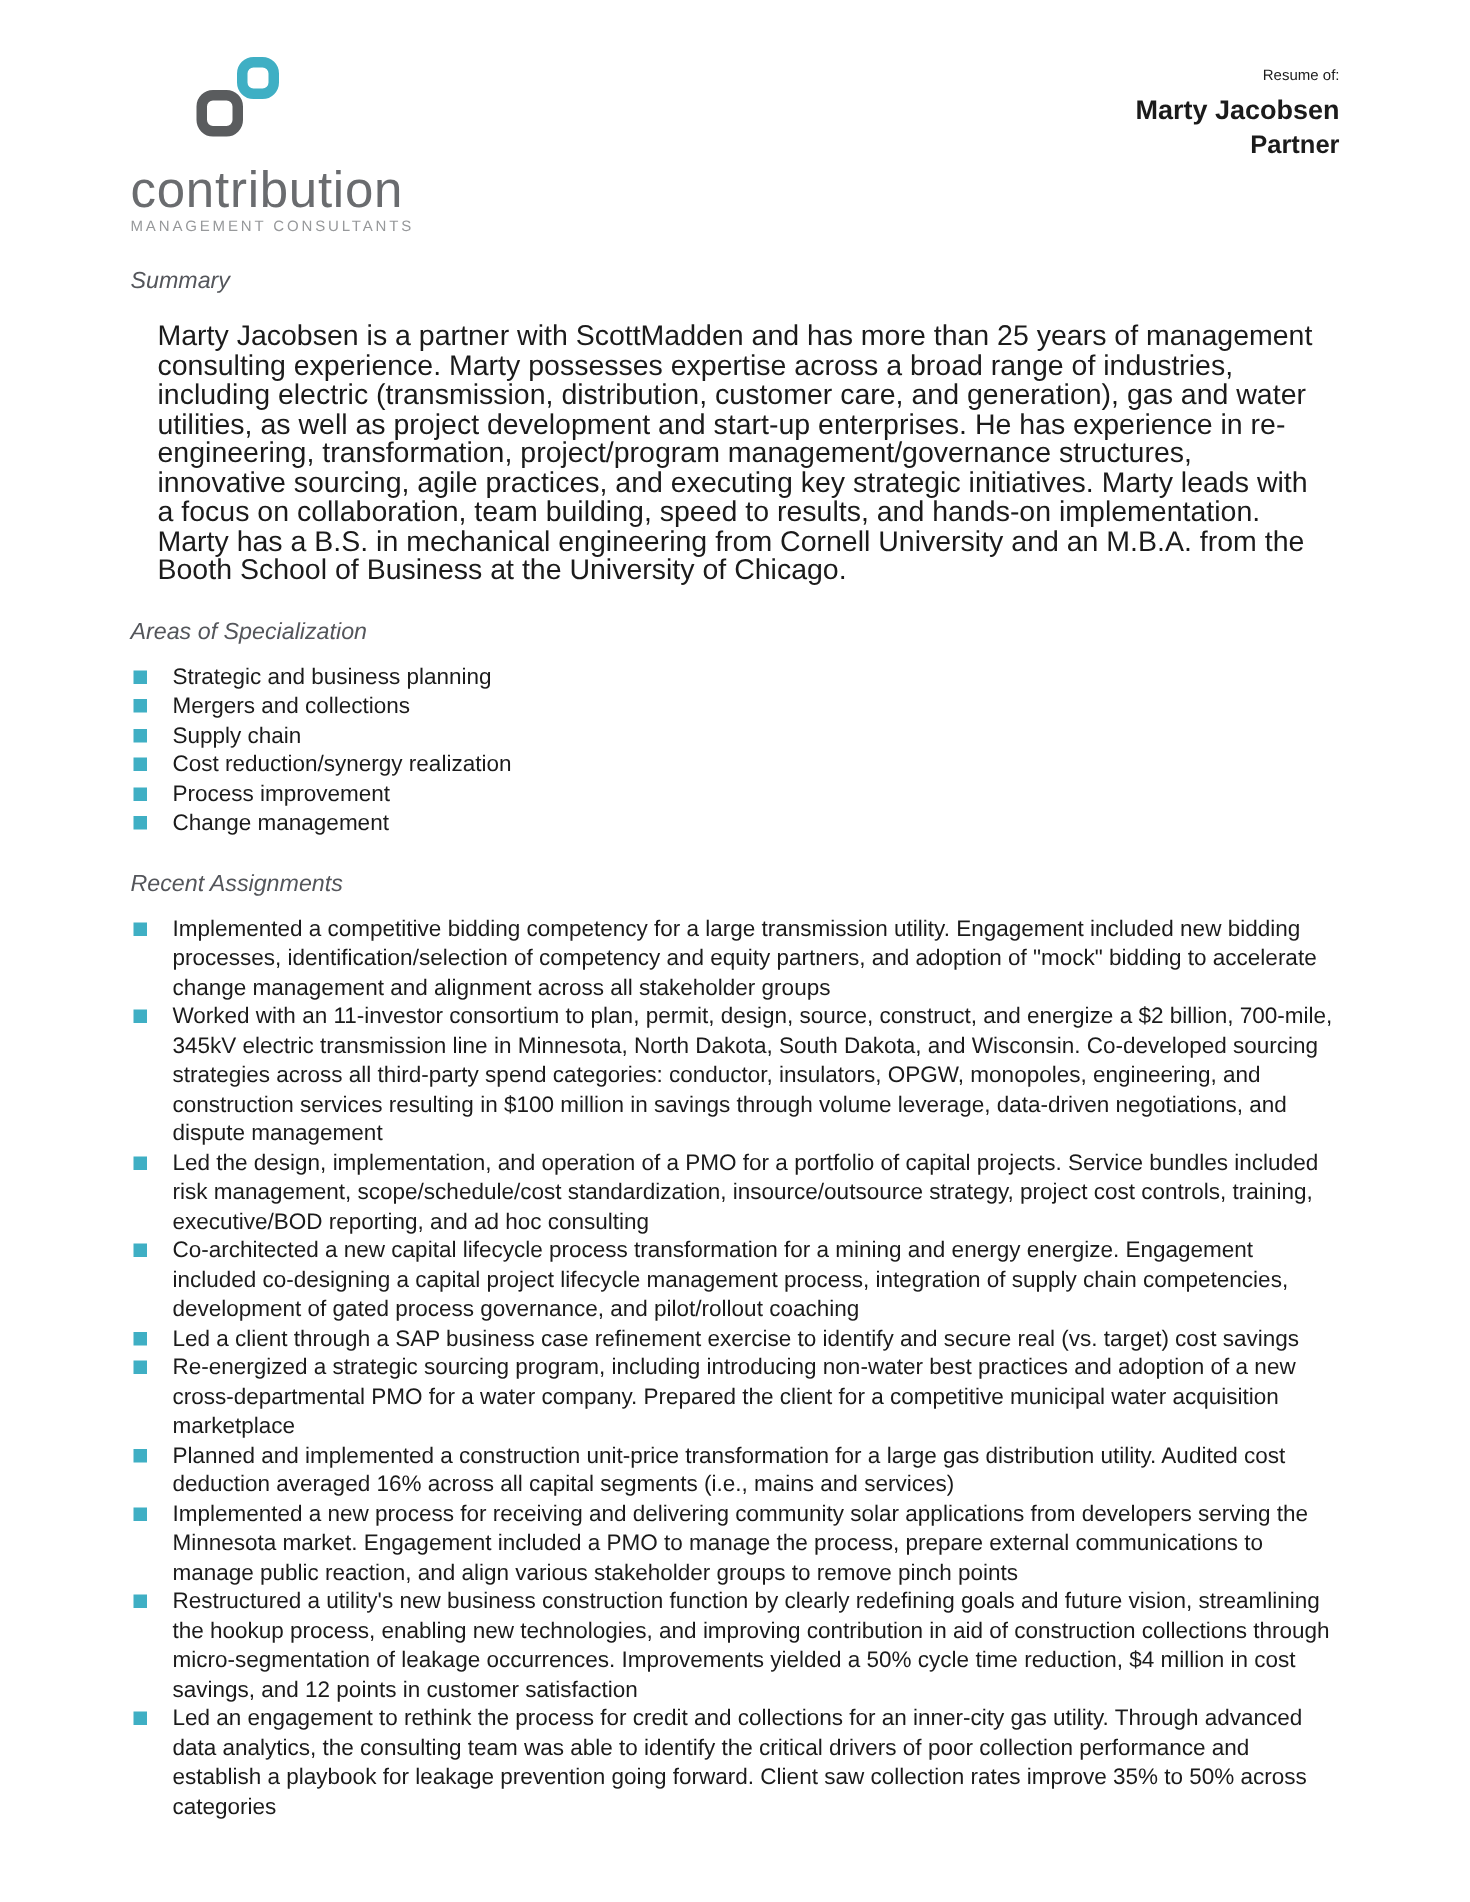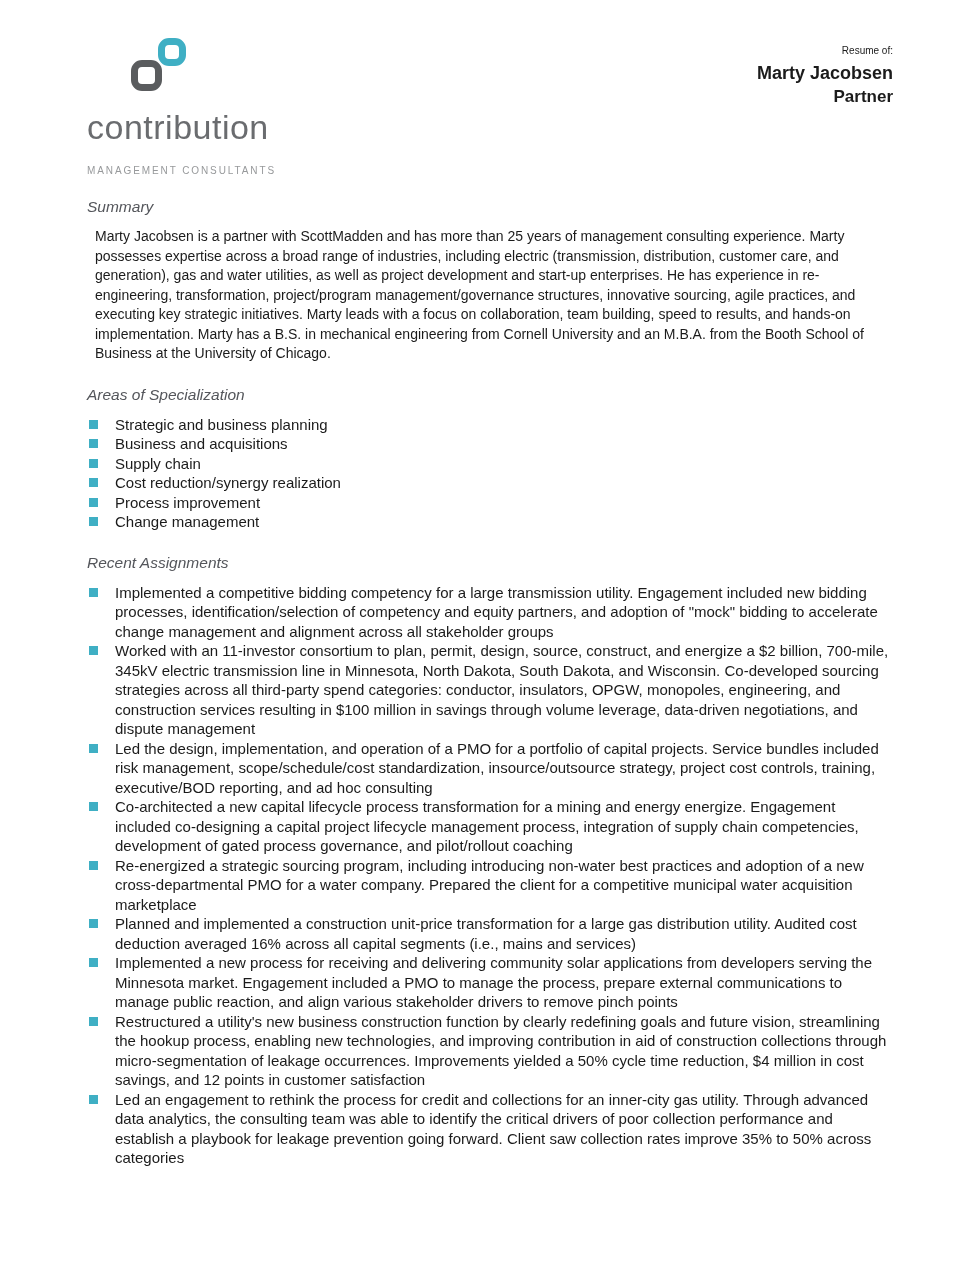--- a/index.html
+++ b/index.html
@@ -60,21 +60,21 @@
     font-size: 34px;
     line-height: 34px;
     color: #6A6C6F;
     letter-spacing: 0.5px;
   }
   .logo-tagline {
     font-size: 10px;
     letter-spacing: 1.9px;
     color: var(--tagline-gray);
     text-align: right;
-    margin-top: 21px;
+    margin-top: 2px;
     padding-right: 2px;
   }
   .header-right {
     text-align: right;
     padding-top: 3px;
   }
   .resume-of {
     font-size: 10px;
     line-height: 20px;
   }
@@ -92,23 +92,23 @@
   
   .section-heading {
     font-size: 15.5px;
     font-weight: normal;
     font-style: italic;
     color: var(--heading-gray);
     margin: 0 0 11px 0;
   }
   .summary-section { margin-top: 22px; }
   .summary-body {
-    font-size: 14px;
+    font-size: 19px;
     line-height: 19.5px;
-    margin: 8px;
+    margin: 18px;
   }
   .list-section { margin-top: 22px; }
   ul.bullet-list {
     list-style: none;
     margin: 0;
     padding: 0;
   }
   ul.bullet-list li {
     position: relative;
     padding-left: 28px;
@@ -147,37 +147,37 @@
 
   <div class="summary-section">
     <h2 class="section-heading">Summary</h2>
     <p class="summary-body">Marty Jacobsen is a partner with ScottMadden and has more than 25 years of management consulting experience. Marty possesses expertise across a broad range of industries, including electric (transmission, distribution, customer care, and generation), gas and water utilities, as well as project development and start-up enterprises. He has experience in re-engineering, transformation, project/program management/governance structures, innovative sourcing, agile practices, and executing key strategic initiatives. Marty leads with a focus on collaboration, team building, speed to results, and hands-on implementation. Marty has a B.S. in mechanical engineering from Cornell University and an M.B.A. from the Booth School of Business at the University of Chicago.</p>
   </div>
 
   <div class="list-section">
     <h2 class="section-heading">Areas of Specialization</h2>
     <ul class="bullet-list">
       <li><span class="square-bullet"></span><span>Strategic and business planning</span></li>
-      <li><span class="square-bullet"></span><span>Business and acquisitions</span></li>
+      <li><span class="square-bullet"></span><span>Mergers and collections</span></li>
       <li><span class="square-bullet"></span><span>Supply chain</span></li>
       <li><span class="square-bullet"></span><span>Cost reduction/synergy realization</span></li>
       <li><span class="square-bullet"></span><span>Process improvement</span></li>
       <li><span class="square-bullet"></span><span>Change management</span></li>
     </ul>
   </div>
 
   <div class="list-section">
     <h2 class="section-heading">Recent Assignments</h2>
     <ul class="bullet-list">
       <li><span class="square-bullet"></span><span>Implemented a competitive bidding competency for a large transmission utility. Engagement included new bidding processes, identification/selection of competency and equity partners, and adoption of "mock" bidding to accelerate change management and alignment across all stakeholder groups</span></li>
       <li><span class="square-bullet"></span><span>Worked with an 11-investor consortium to plan, permit, design, source, construct, and energize a $2 billion, 700-mile, 345kV electric transmission line in Minnesota, North Dakota, South Dakota, and Wisconsin. Co-developed sourcing strategies across all third-party spend categories: conductor, insulators, OPGW, monopoles, engineering, and construction services resulting in $100 million in savings through volume leverage, data-driven negotiations, and dispute management</span></li>
       <li><span class="square-bullet"></span><span>Led the design, implementation, and operation of a PMO for a portfolio of capital projects. Service bundles included risk management, scope/schedule/cost standardization, insource/outsource strategy, project cost controls, training, executive/BOD reporting, and ad hoc consulting</span></li>
       <li><span class="square-bullet"></span><span>Co-architected a new capital lifecycle process transformation for a mining and energy energize. Engagement included co-designing a capital project lifecycle management process, integration of supply chain competencies, development of gated process governance, and pilot/rollout coaching</span></li>
-      <li><span class="square-bullet"></span></li>
+      <li><span class="square-bullet"></span><span>Led a client through a SAP business case refinement exercise to identify and secure real (vs. target) cost savings</span></li>
       <li><span class="square-bullet"></span><span>Re-energized a strategic sourcing program, including introducing non-water best practices and adoption of a new cross-departmental PMO for a water company. Prepared the client for a competitive municipal water acquisition marketplace</span></li>
       <li><span class="square-bullet"></span><span>Planned and implemented a construction unit-price transformation for a large gas distribution utility. Audited cost deduction averaged 16% across all capital segments (i.e., mains and services)</span></li>
-      <li><span class="square-bullet"></span><span>Implemented a new process for receiving and delivering community solar applications from developers serving the Minnesota market. Engagement included a PMO to manage the process, prepare external communications to manage public reaction, and align various stakeholder drivers to remove pinch points</span></li>
+      <li><span class="square-bullet"></span><span>Implemented a new process for receiving and delivering community solar applications from developers serving the Minnesota market. Engagement included a PMO to manage the process, prepare external communications to manage public reaction, and align various stakeholder groups to remove pinch points</span></li>
       <li><span class="square-bullet"></span><span>Restructured a utility's new business construction function by clearly redefining goals and future vision, streamlining the hookup process, enabling new technologies, and improving contribution in aid of construction collections through micro-segmentation of leakage occurrences. Improvements yielded a 50% cycle time reduction, $4 million in cost savings, and 12 points in customer satisfaction</span></li>
       <li><span class="square-bullet"></span><span>Led an engagement to rethink the process for credit and collections for an inner-city gas utility. Through advanced data analytics, the consulting team was able to identify the critical drivers of poor collection performance and establish a playbook for leakage prevention going forward. Client saw collection rates improve 35% to 50% across categories</span></li>
     </ul>
   </div>
 
 </div>
 
 </body></html>

